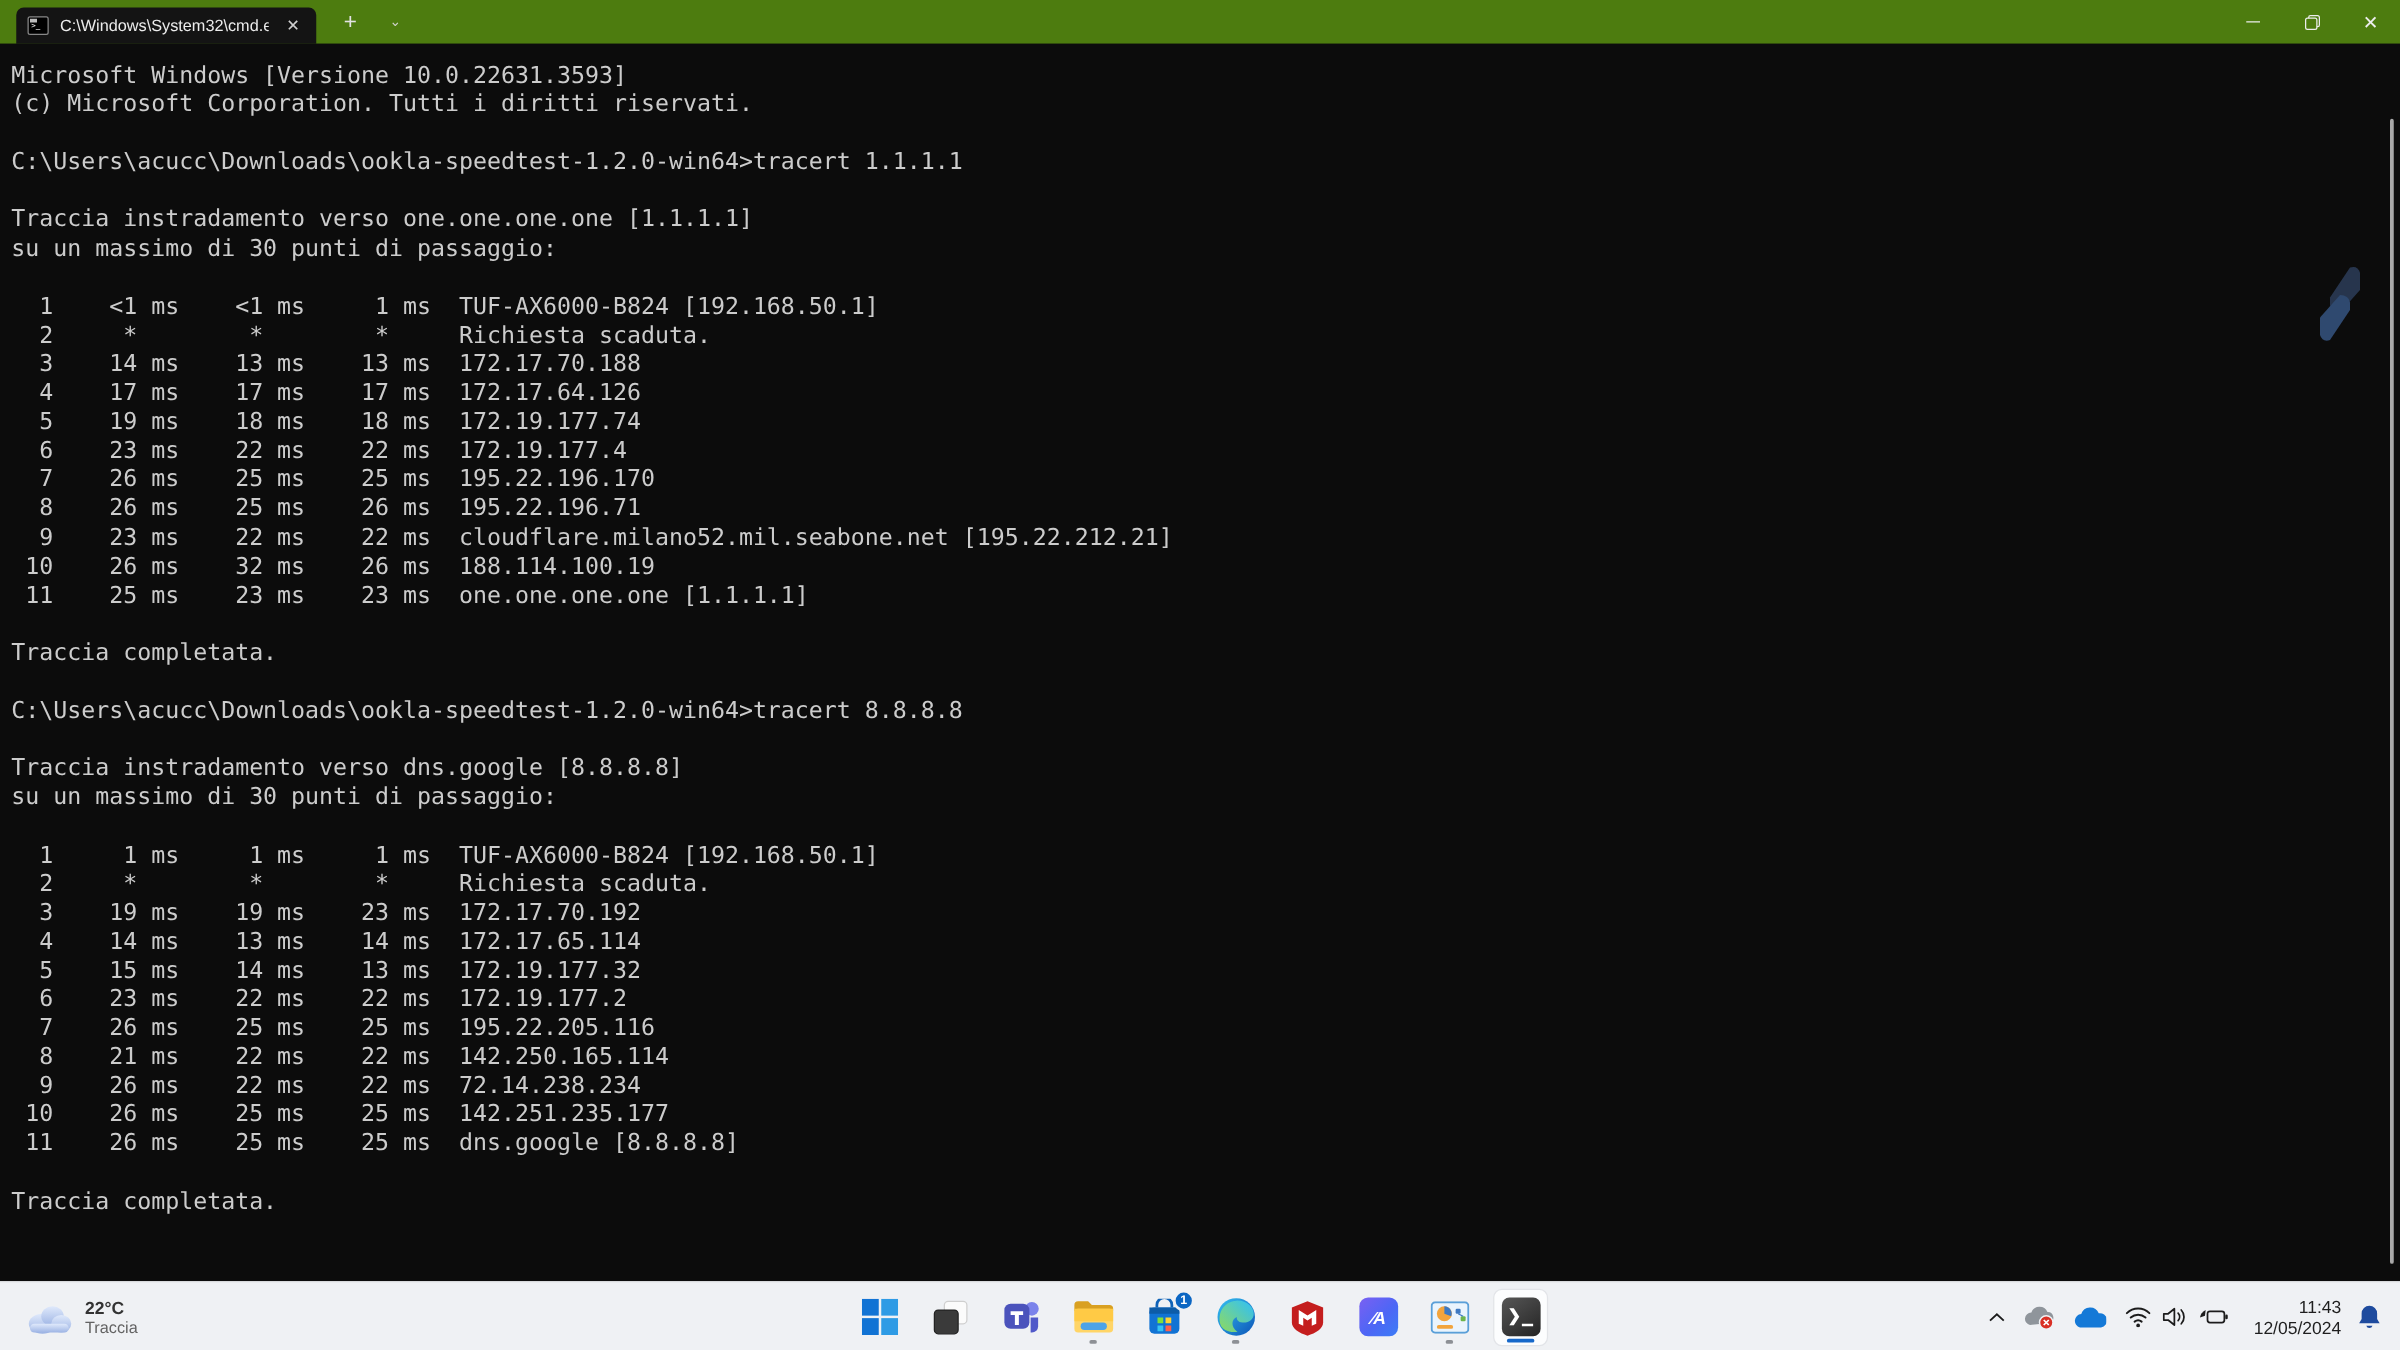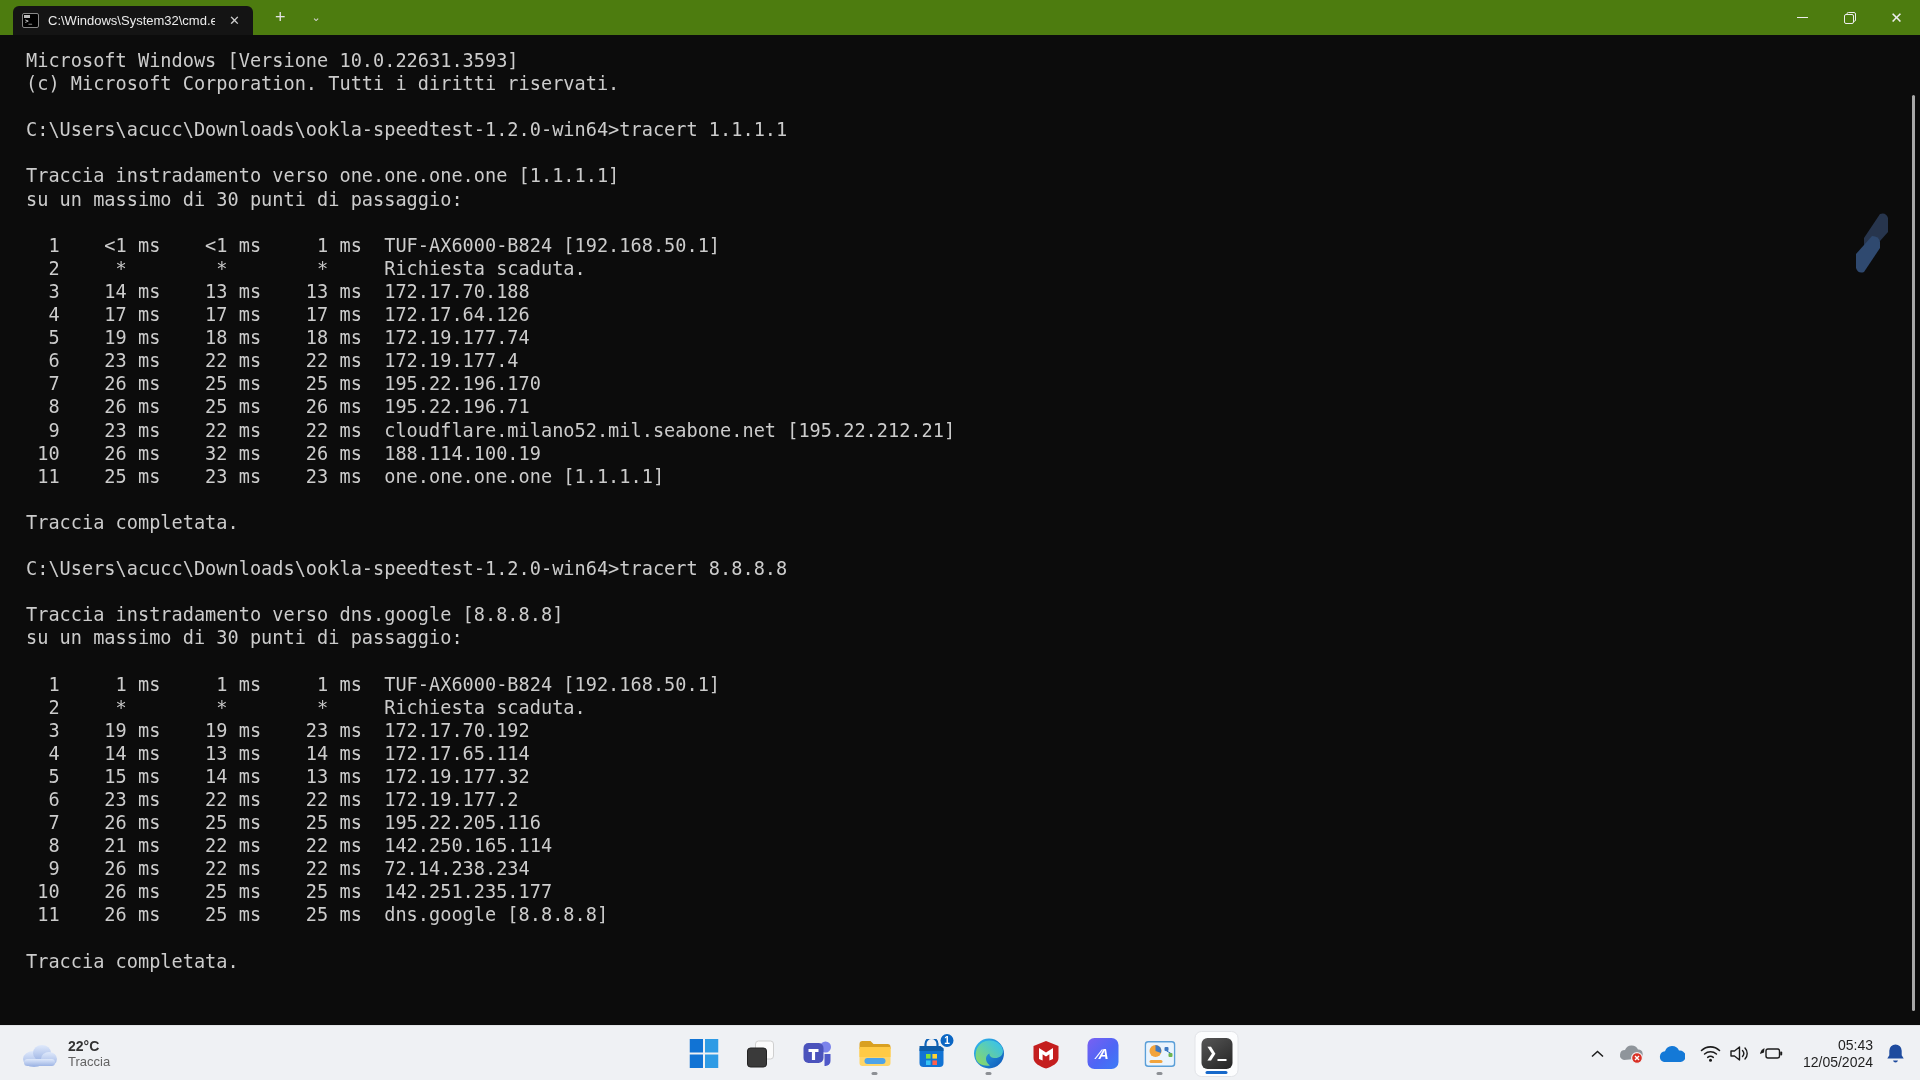--- a/index.html
+++ b/index.html
@@ -23,21 +23,21 @@
   .newtab-btn { color:#e3e3e3; font-size:18px; font-weight:300; margin-left:14px; padding:0 8px; }
   .tabdrop-btn { color:#d5d5d5; font-size:11px; margin-left:10px; padding:2px 8px; }
   .win-controls { position:absolute; right:0; top:0; height:35px; display:flex; }
   .win-btn { width:47px; height:35px; display:flex; align-items:center; justify-content:center;
              color:#ededed; }
   .min-glyph { display:block; width:11px; height:1px; background:#ededed; }
   .close-glyph { font-size:15px; font-weight:300; }
 
   .terminal-body { position:absolute; top:35px; left:0; width:1920px; height:990px;
                    background:#0c0c0c; overflow:hidden; }
-  .terminal-body pre { margin:0; padding:14px 0 0 26px;
+  .terminal-body pre { margin:0; padding:14px 0 0 9px;
                        font-family:"DejaVu Sans Mono", monospace;
                        font-size:18.6px; line-height:23.1px; color:#cccccc; }
   .watermark { position:absolute; top:175px; right:26px; opacity:.9; }
   .scrollbar-thumb { position:absolute; top:60px; bottom:14px; right:5px; width:3px;
                      background:#a8a8a8; border-radius:2px; }
 
   
   .taskbar { position:absolute; bottom:0; left:0; width:1920px; height:55px;
              background:#eff1f4; border-top:1px solid #e3e5e8; }
   .weather { position:absolute; left:10px; top:0; height:55px; display:flex; align-items:center;
@@ -309,21 +309,21 @@
         <path d="M15 3 a8 8 0 0 1 0 11" fill="none" stroke="#1c1c1c" stroke-width="1.4" stroke-linecap="round"></path>
       </svg>
       <svg width="24" height="15" viewBox="0 0 24 15">
         <path d="M5.5 2 Q1.5 4 1 8 l4 -1.5 Z" fill="#1c1c1c"></path>
         <rect x="7" y="3" width="13.5" height="9" rx="2" fill="none" stroke="#1c1c1c" stroke-width="1.4"></rect>
         <rect x="21.2" y="5.6" width="2" height="3.8" rx="1" fill="#1c1c1c"></rect>
       </svg>
     </div>
 
     <div class="clock">
-      <div>05:43</div>
+      <div>11:43</div>
       <div>12/05/2024</div>
     </div>
 
     <div class="tray-btn">
       <svg width="19" height="21" viewBox="0 0 19 21">
         <path d="M9.5 1.5 a6.2 6.2 0 0 1 6.2 6.2 v4.5 l2 3.3 H1.3 l2 -3.3 V7.7 A6.2 6.2 0 0 1 9.5 1.5 Z" fill="#1e4b9e"></path>
         <path d="M7 17.5 a2.6 2.6 0 0 0 5 0 Z" fill="#1e4b9e"></path>
       </svg>
     </div>
   </div>

